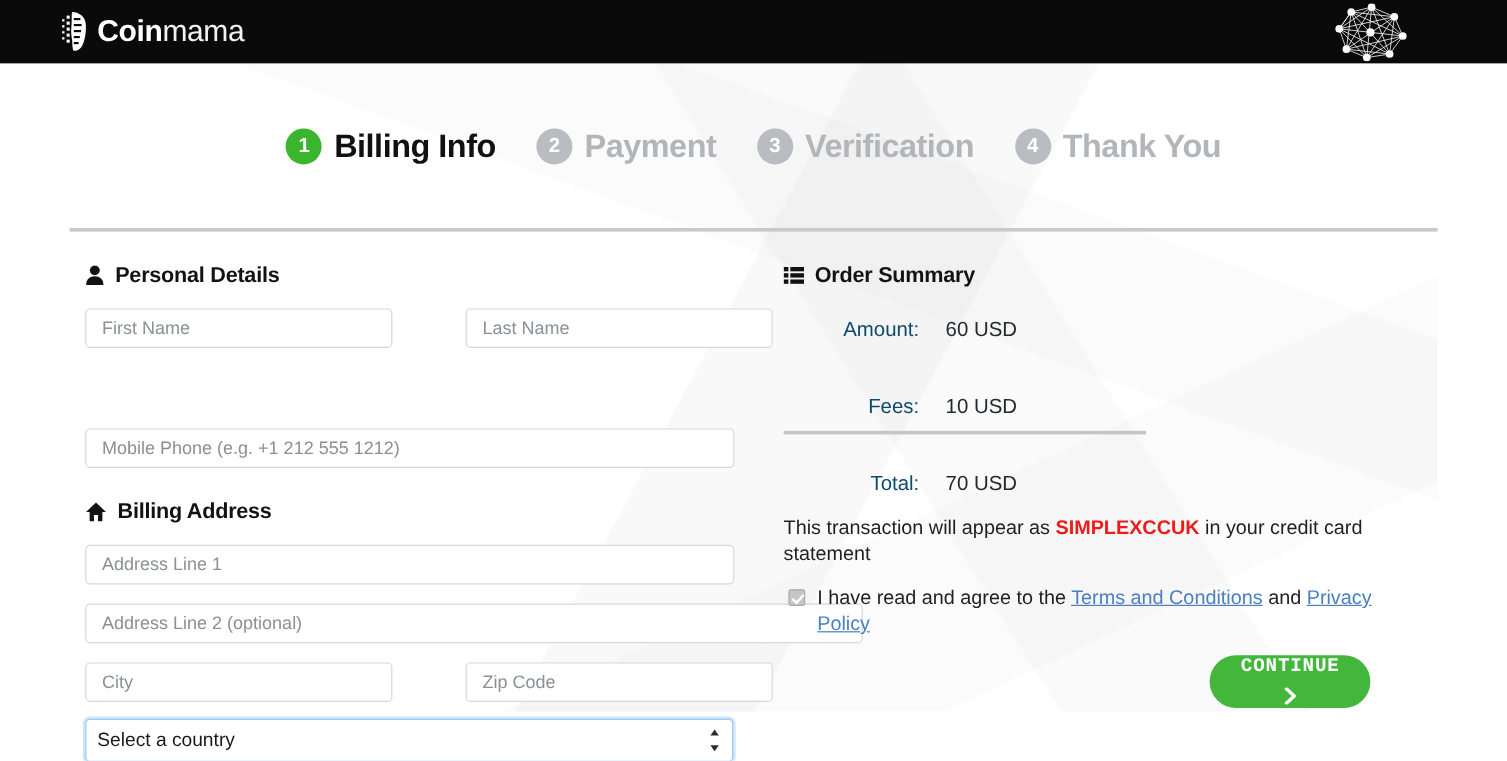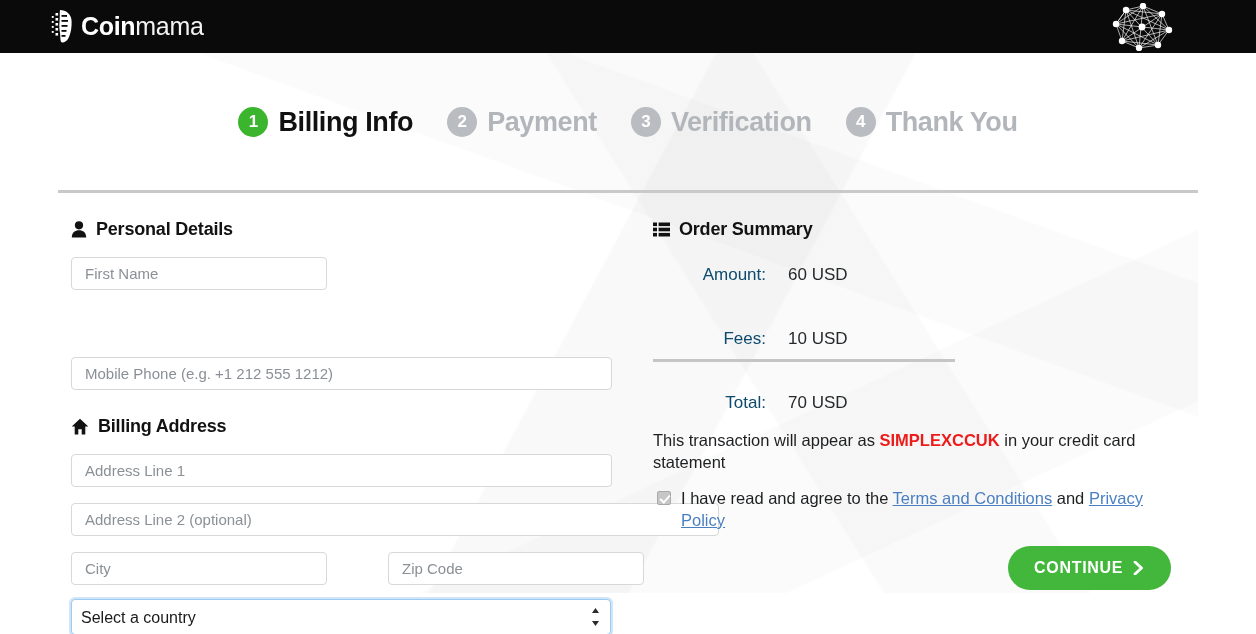--- a/index.html
+++ b/index.html
@@ -161,23 +161,24 @@
     content: ""; position: absolute; left: 3.5px; top: 0.5px;
     width: 4px; height: 8px; border: solid #ffffff;
     border-width: 0 2px 2px 0; transform: rotate(42deg);
   }
   .lnk { color: #4a7fc1; text-decoration: underline; cursor: pointer; }
 
   .continue {
     display: inline-flex; align-items: center; gap: 9px;
     height: 44px; padding: 0 26px; border: none; border-radius: 24px;
     background: #42b73c; color: #ffffff;
-    font-family: Liberation Sans, sans-serif;
+    font-family: Liberation Mono, monospace;
     font-size: 16px; font-weight: 700; letter-spacing: 0.7px;
     cursor: pointer;
+    flex-direction: column;
   }
 </style>
 </head>
 <body>
 
 <div class="topbar">
 
   <div class="brand-left">
     <svg class="coin-glyph" viewBox="0 0 24 36">
       <g fill="#ffffff">
@@ -269,20 +270,21 @@
       <div class="sec-head" style="position:absolute; left:0; top:26px;">
         <svg width="16" height="17" viewBox="0 0 16 17">
           <circle cx="8" cy="4.3" r="4.1" fill="#121212"></circle>
           <path d="M0.8 16.6 C0.8 11.6 4 9.3 8 9.3 C12 9.3 15.2 11.6 15.2 16.6 Z" fill="#121212"></path>
         </svg>
         <span>Personal Details</span>
       </div>
 
       <div class="row2" style="position:absolute; left:0; top:64px;">
         <input class="fld half" type="text" placeholder="First Name" style="">
+        <input class="fld half" type="text" placeholder="Last Name" style="">
       </div>
 
       <input class="fld" style="position: absolute; left: 0px; top: 164px; width: 541px;" type="text" placeholder="Mobile Phone (e.g. +1 212 555 1212)">
 
       <div class="sec-head" style="position:absolute; left:0; top:223px;">
         <svg width="18" height="17" viewBox="0 0 18 17">
           <path d="M9 0.8 L17.3 8.6 L14.3 8.6 L14.3 16.4 L10.7 16.4 L10.7 11.2 L7.3 11.2 L7.3 16.4 L3.7 16.4 L3.7 8.6 L0.7 8.6 Z" fill="#121212"></path>
         </svg>
         <span>Billing Address</span>
       </div>

